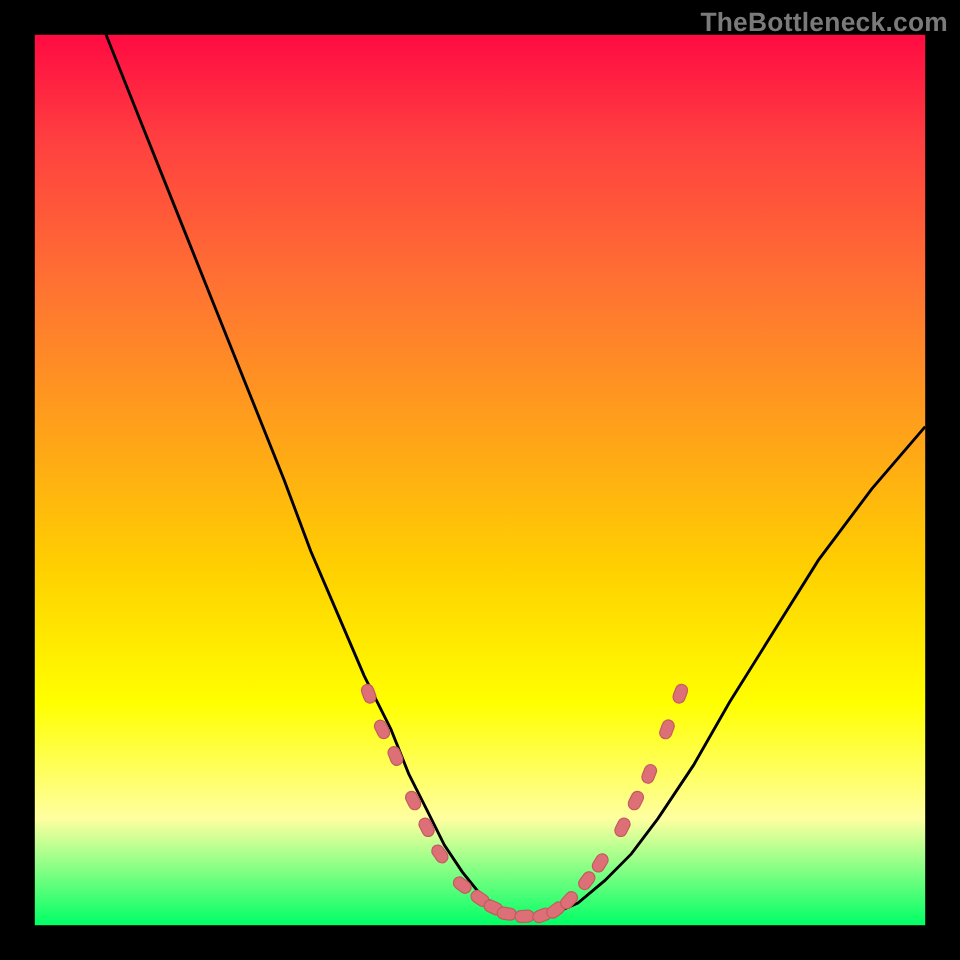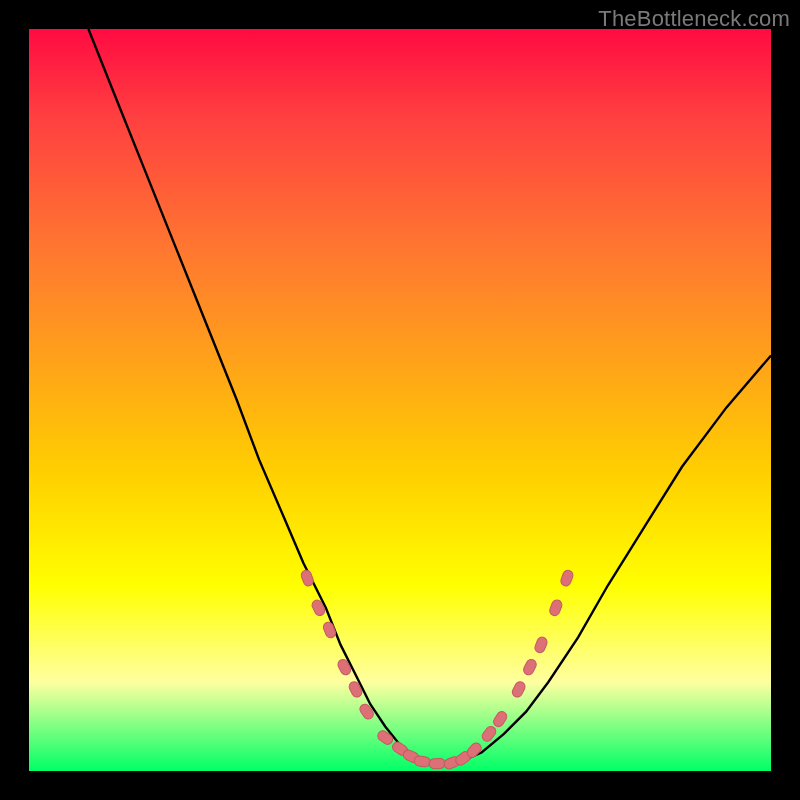--- a/index.html
+++ b/index.html
@@ -28,21 +28,21 @@
       #00ff66 100%
     );
   }
   .watermark {
     position: absolute;
     top: 6px;
     right: 10px;
     color: #7a7a7a;
     font-size: 22px;
     letter-spacing: 0.2px;
-    font-weight: 400;
+    font-weight: 700;
   }
   svg.plot {
     position: absolute;
     left: 29px;
     top: 29px;
     width: 742px;
     height: 742px;
     overflow: visible;
   }
 </style>

